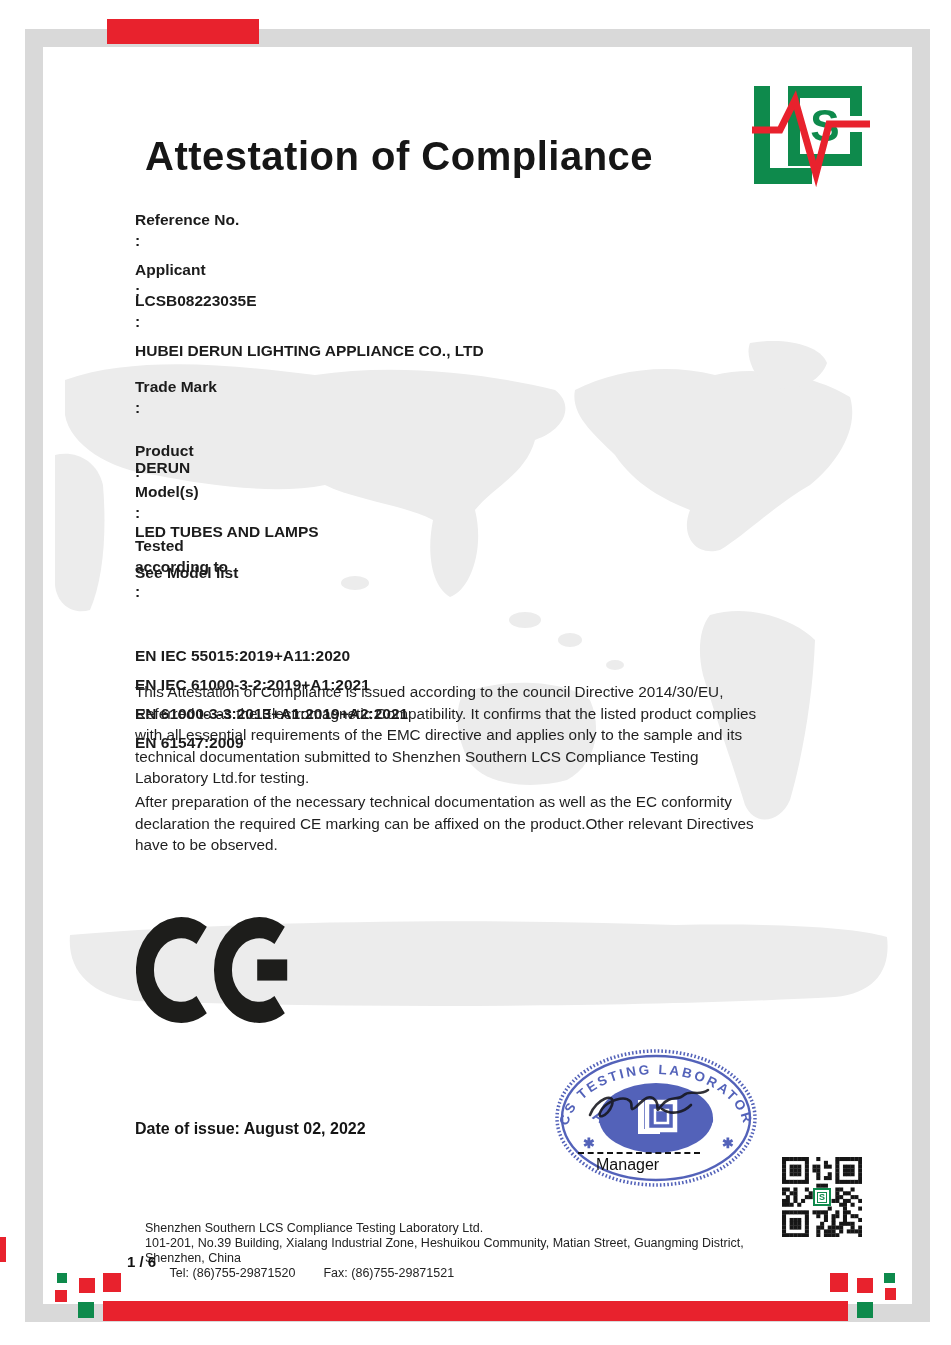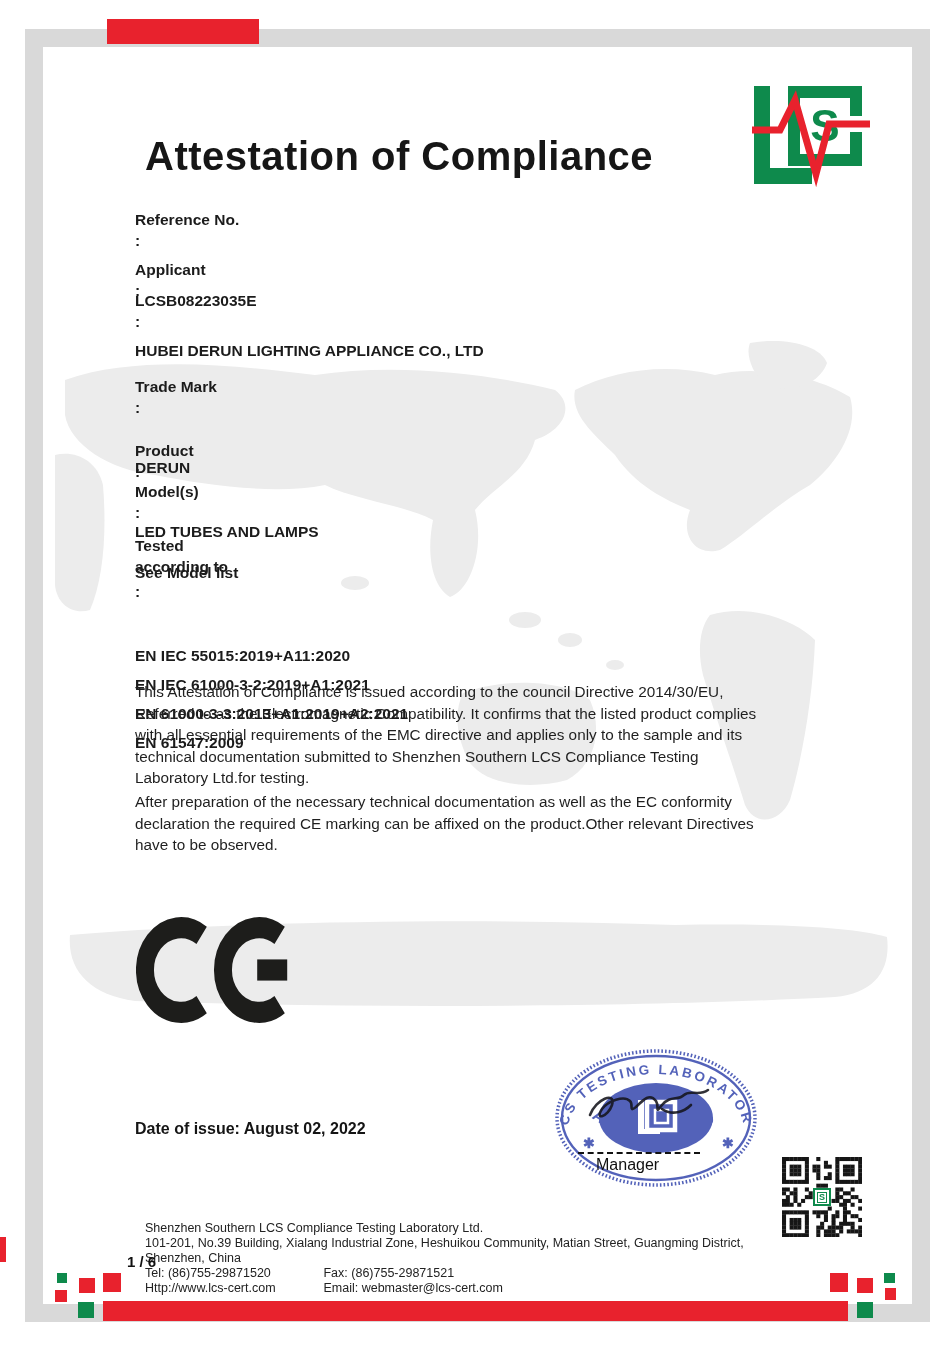--- a/index.html
+++ b/index.html
@@ -43,21 +43,21 @@
   .doi{left:135px;top:1120px;font-size:16px;font-weight:bold;color:#151515;}
 
   
   .stamp{left:550px;top:1043px;width:212px;height:152px;}
   .sig-line{left:578px;top:1152px;width:122px;border-top:2.5px dashed #121212;}
   .manager{left:596px;top:1156px;font-size:16px;color:#101010;}
 
   
   .footer{left:145px;top:1221px;width:760px;font-size:12.5px;line-height:15px;color:#222;}
   .footer .wrap{white-space:pre-line;}
-  .footer .cols span.c1{display:inline-block;width:175px;}
+  .footer .cols span.c1{display:inline-block;width:175px;text-align:center;}
   .pagenum{left:127px;top:1253px;font-size:15px;font-weight:bold;color:#111;}
 
   
   .qr{left:782px;top:1157px;width:80px;height:80px;background:#fff;}
   .qr-logo{position:absolute;left:31px;top:31px;width:18px;height:18px;background:#fff;
            border:2px solid #0e8a4c;box-sizing:border-box;display:flex;align-items:center;justify-content:center;}
   .qr-logo .inner{font-size:9px;font-weight:bold;color:#0e8a4c;border:1.5px solid #0e8a4c;line-height:9px;padding:0 1px;}
 
   
   .sq{position:absolute;}
@@ -188,24 +188,20 @@
   <div class="abs sig-line"></div>
   <div class="abs manager">Manager</div>
 
   <div class="abs footer">
     <div>Shenzhen Southern LCS Compliance Testing Laboratory Ltd.</div>
     <div class="wrap">101-201, No.39 Building, Xialang Industrial Zone, Heshuikou Community, Matian Street, Guangming District,
 Shenzhen, China</div>
     <div class="cols">
       <span class="c1">Tel: (86)755-29871520</span>
       <span>Fax: (86)755-29871521</span>
-    </div>
-    <div class="cols">
-      <span class="c1">Http://www.lcs-cert.com</span>
-      <span>Email: webmaster@lcs-cert.com</span>
     </div>
   </div>
   <div class="abs pagenum">1 / 6</div>
 
   <div class="abs qr"><svg width="80" height="80">
         <rect x="34.285714285714285" y="0" width="4.059523809523809" height="4.059523809523809" fill="#161616"></rect>
         <rect x="41.904761904761905" y="3.8095238095238093" width="4.059523809523809" height="4.059523809523809" fill="#161616"></rect>
         <rect x="30.476190476190474" y="7.619047619047619" width="4.059523809523809" height="4.059523809523809" fill="#161616"></rect>
         <rect x="34.285714285714285" y="7.619047619047619" width="4.059523809523809" height="4.059523809523809" fill="#161616"></rect>
         <rect x="41.904761904761905" y="7.619047619047619" width="4.059523809523809" height="4.059523809523809" fill="#161616"></rect>

